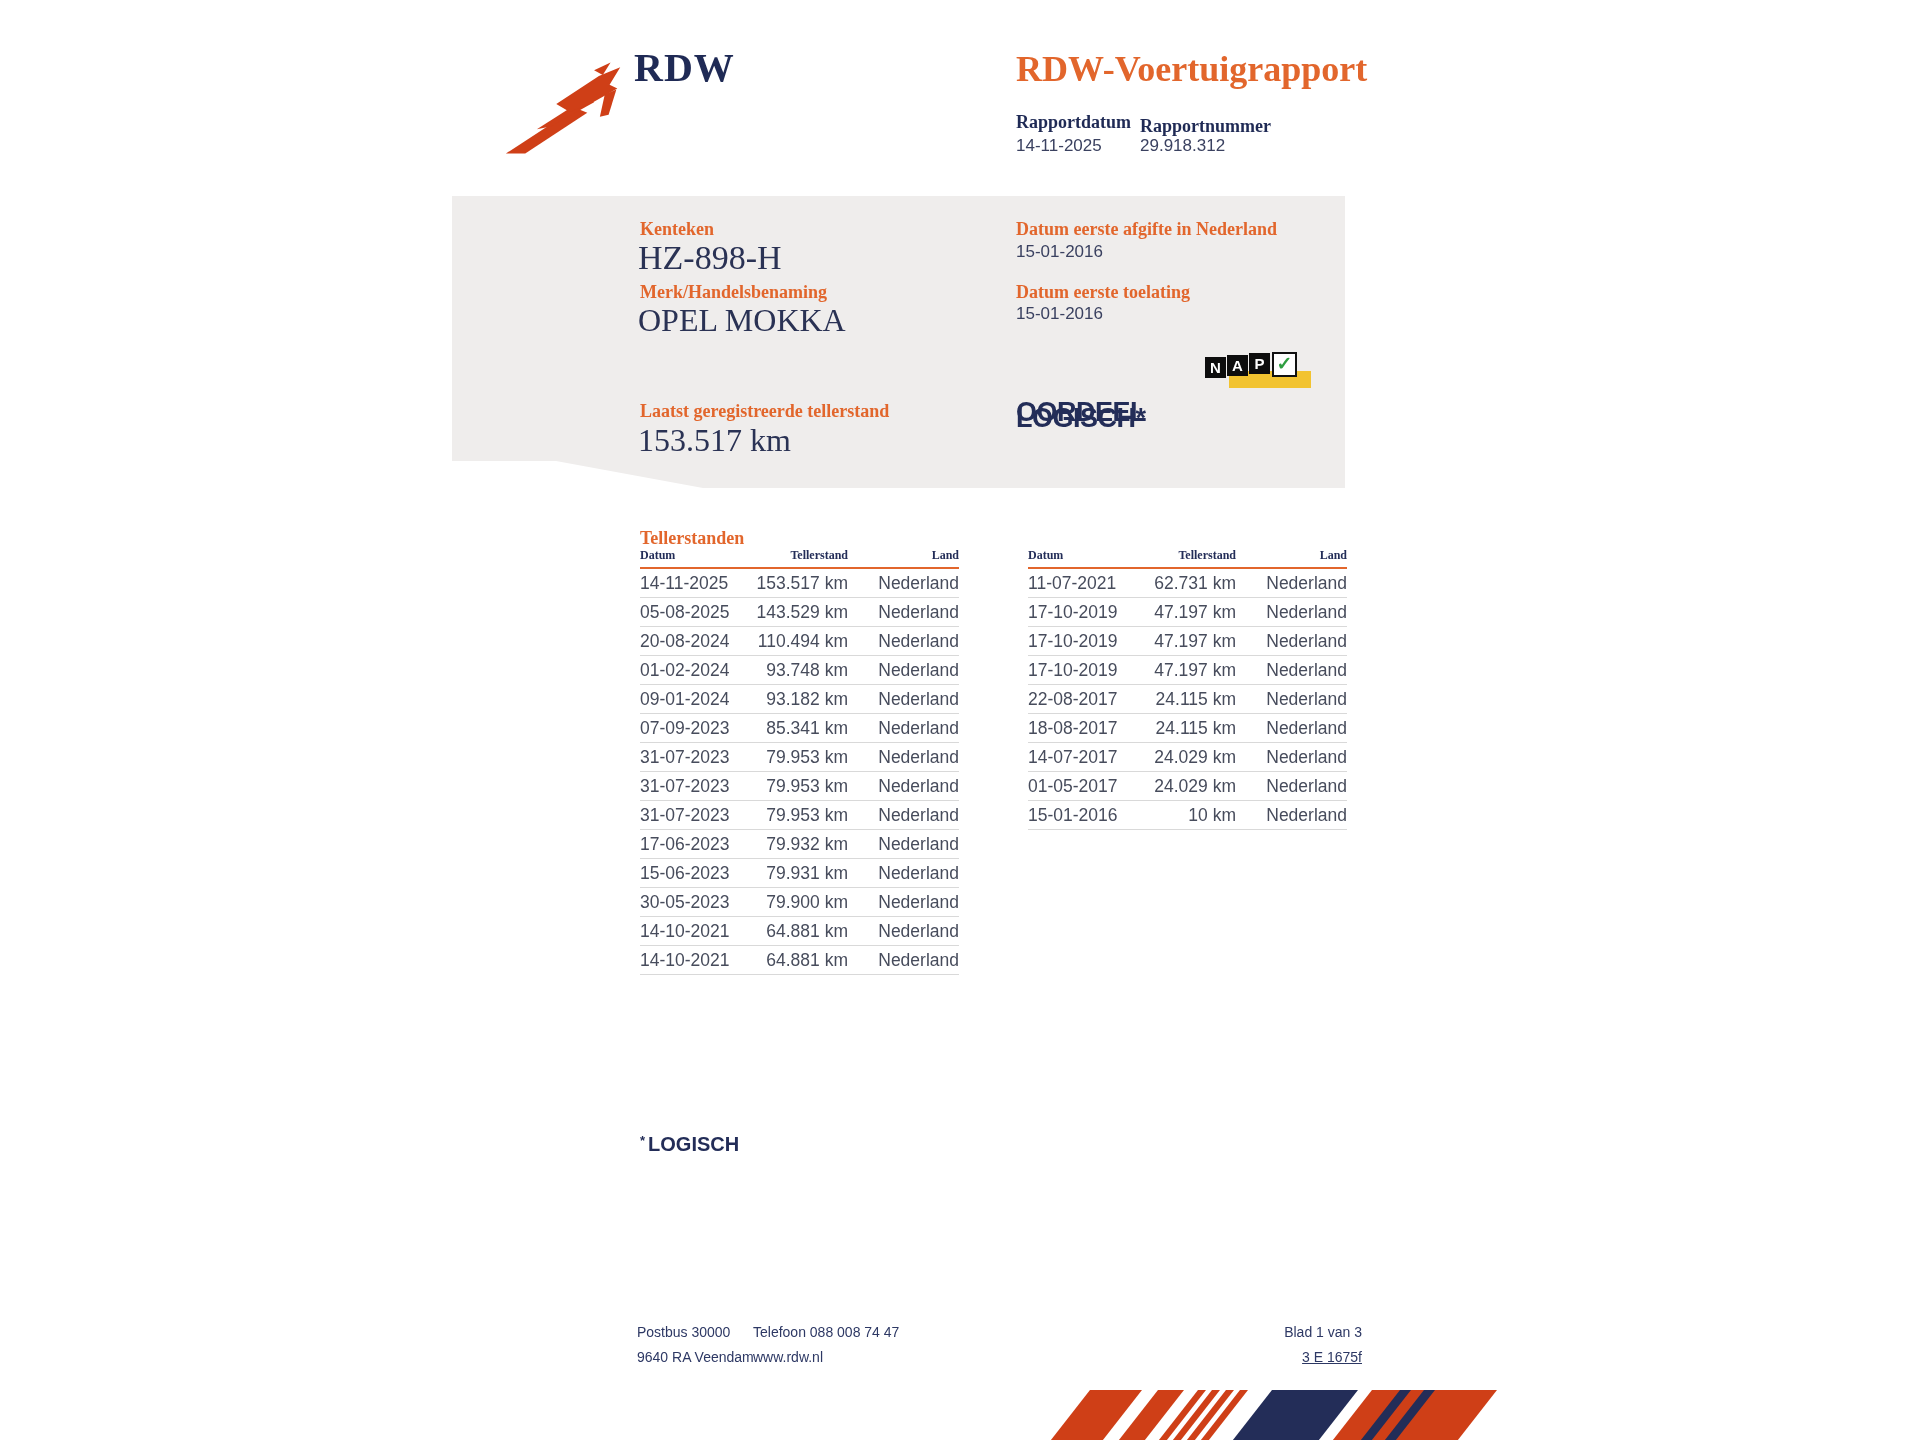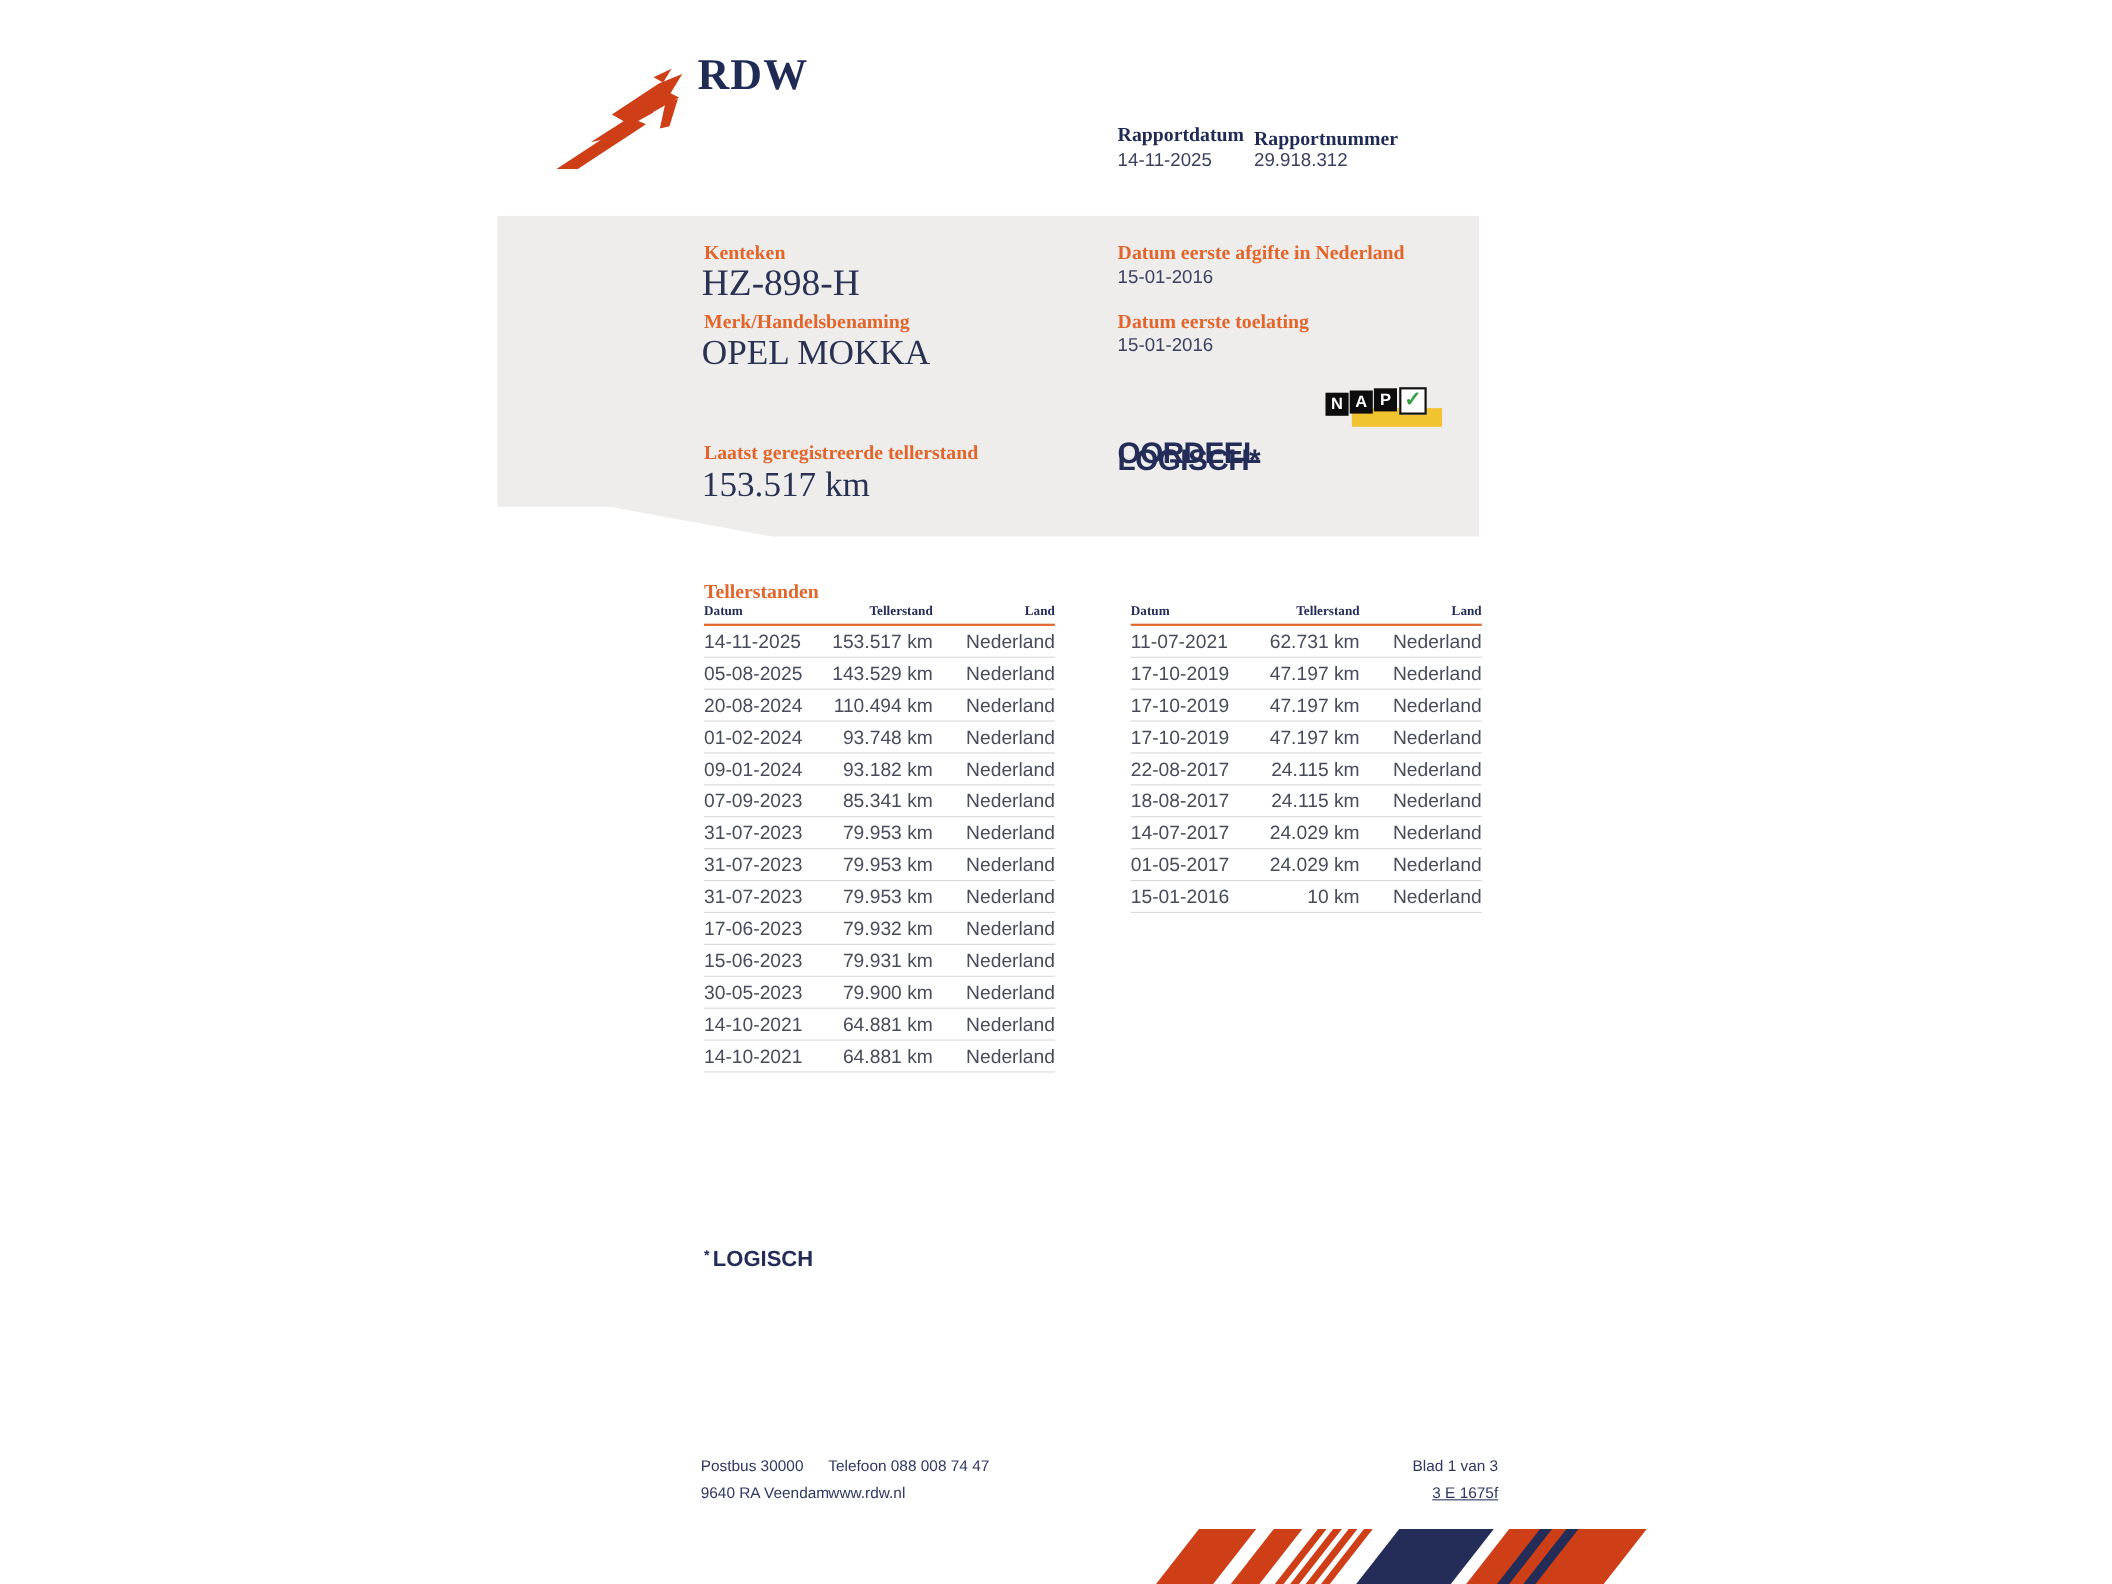--- a/index.html
+++ b/index.html
@@ -64,20 +64,21 @@
     <g fill="#cf3f17">
       <polygon points="4,97 76,50 88,55 24,97"></polygon>
       <polygon points="36,72 86,40 95,44 50,69"></polygon>
       <polygon points="56,46 100,17 122,8 111,26 119,30 94,44 70,54"></polygon>
       <polygon points="95,11 112,3 104,16"></polygon>
       <polygon points="106,36 118,31 110,57 101,59"></polygon>
     </g>
   </svg>
   <div class="abs logo-text">RDW</div>
 
+  <div class="abs doc-title">RDW-Voertuigrapport</div>
   <div class="abs hdr-label" style="left:1016px;top:112px;">Rapportdatum</div>
   <div class="abs hdr-label" style="left:1140px;top:116px;text-align:right;">Rapportnummer</div>
   <div class="abs hdr-value" style="left:1016px;top:136px;">14-11-2025</div>
   <div class="abs hdr-value" style="left:1140px;top:136px;">29.918.312</div>
 
   <div class="abs panel"></div>
 
   <div class="abs lbl-orange" style="left:640px;top:219px;">Kenteken</div>
   <div class="abs val-big" style="left:638px;top:239px;">HZ-898-H</div>
   <div class="abs lbl-orange" style="left:640px;top:282px;">Merk/Handelsbenaming</div>

